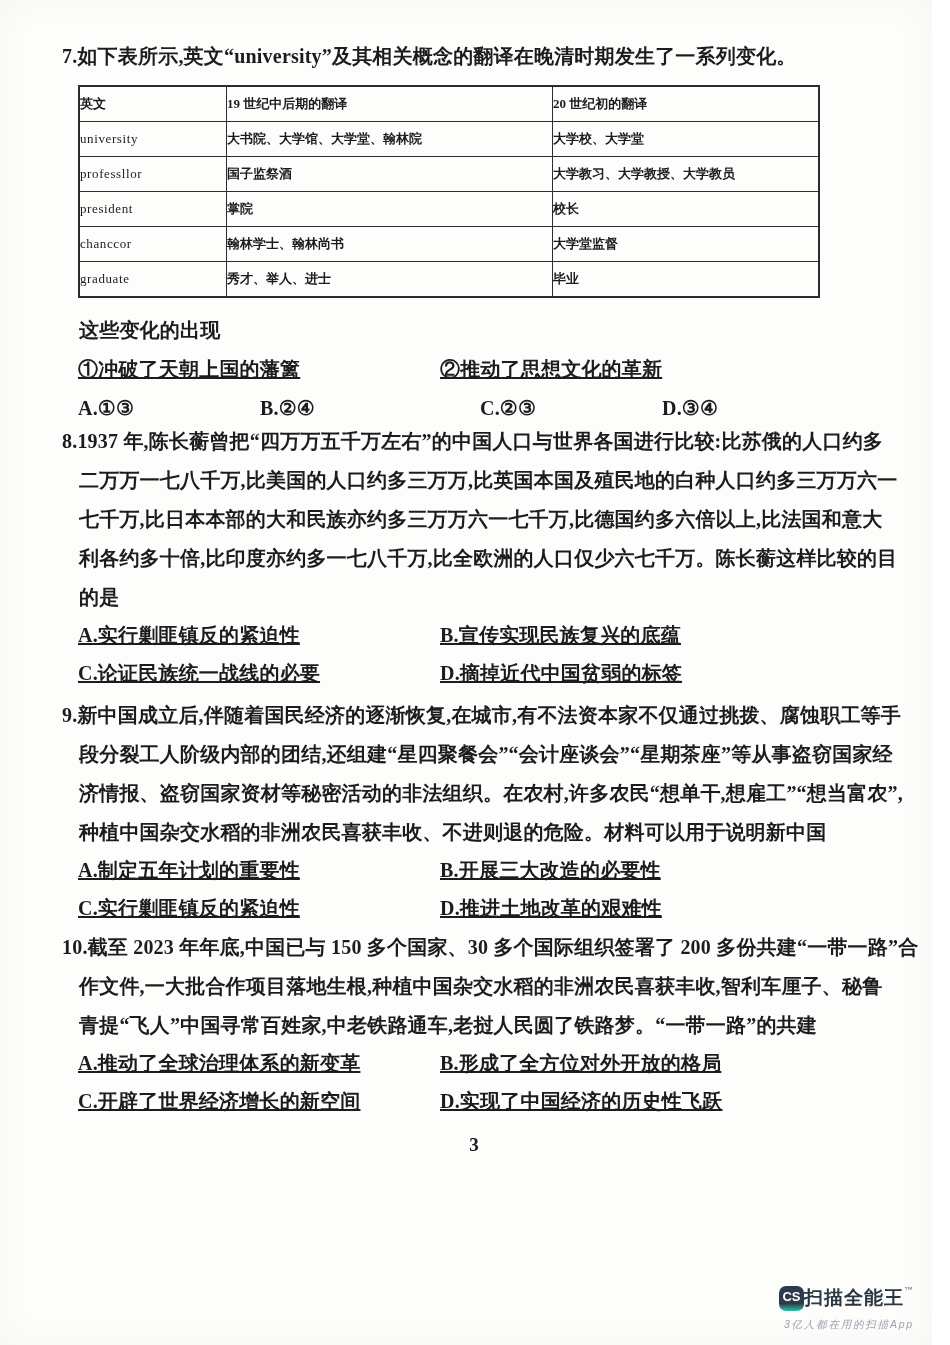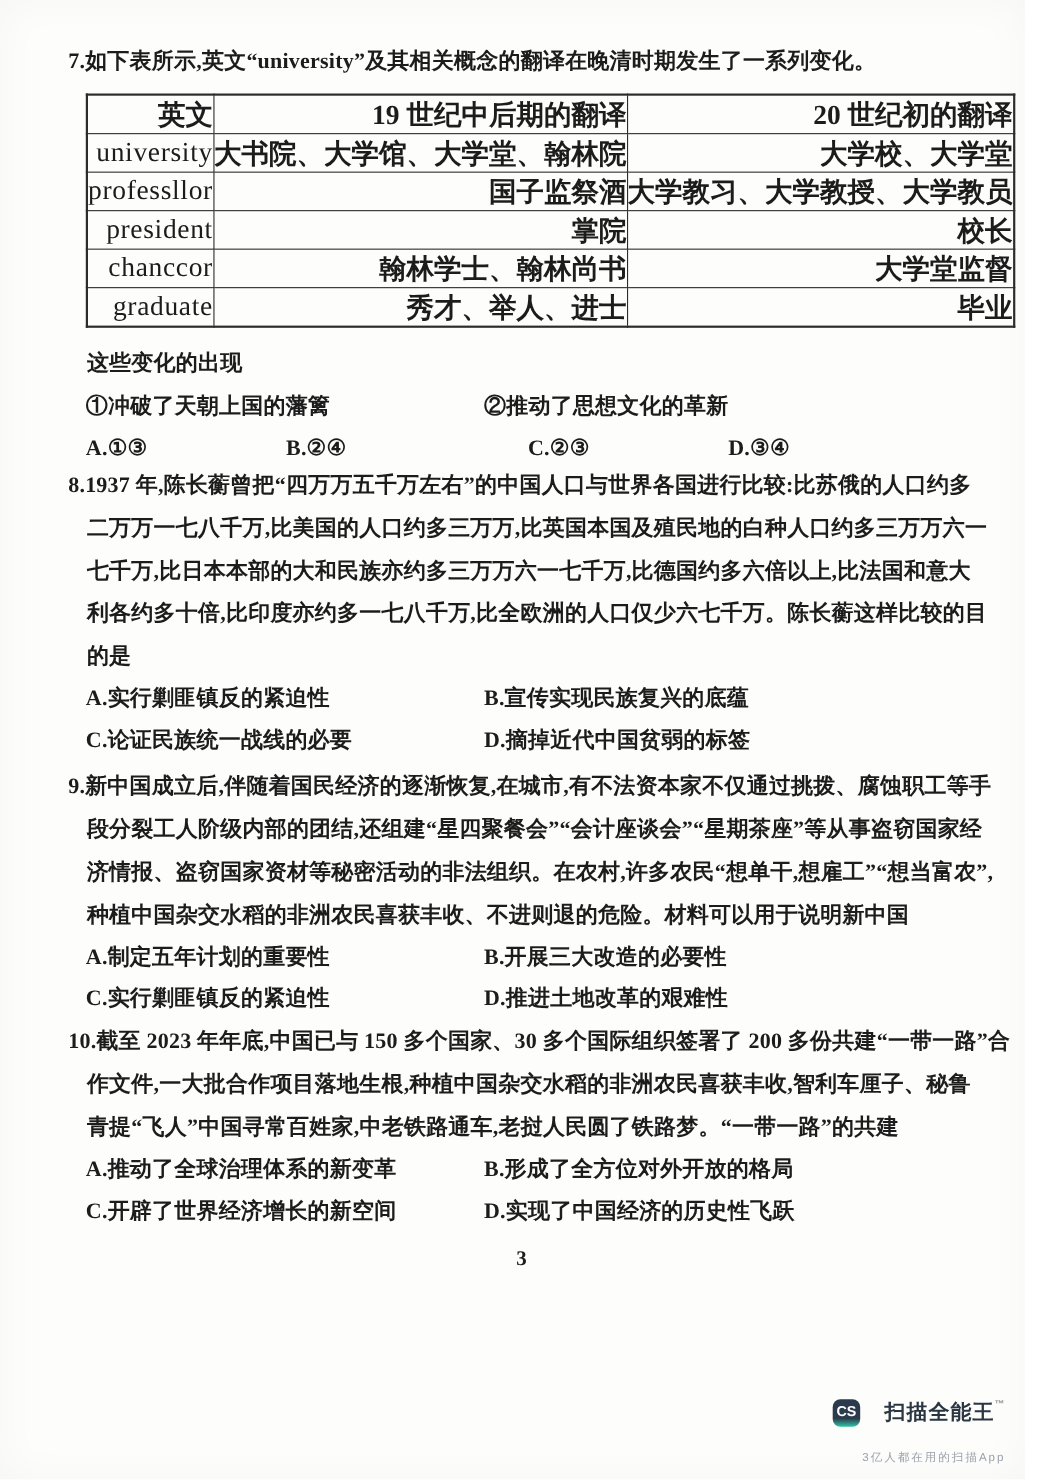--- a/index.html
+++ b/index.html
@@ -10,45 +10,45 @@
     font-family:"Liberation Serif", serif; color:#1c1c1c;
     box-shadow:inset 0 0 40px rgba(0,0,0,0.03);
   }
   .line { font-size:20px; line-height:23px; white-space:nowrap; font-weight:600; letter-spacing:0.2px; margin:0 0 16px 0; }
   .ind { padding-left:17px; }
   .mb8{margin-bottom:21px}.mb10{margin-bottom:10px}.mb11{margin-bottom:11px}
   .mb15{margin-bottom:15px}.mb17{margin-bottom:17px}.mb19{margin-bottom:19px}
 
   .qtable { border-collapse:collapse; width:742px; margin:0 0 21px 16px; border:2px solid #2c2c2c; }
   .qtable th, .qtable td {
-    border:1.6px solid #2c2c2c; text-align:right; vertical-align:middle;
-    font-size:25px; font-weight:600; height:34px; padding:0; white-space:nowrap;font-family:Liberation Serif, serif;
+    border:1.6px solid #2c2c2c; text-align:left; vertical-align:middle;
+    font-size:13px; font-weight:600; height:34px; padding:0; white-space:nowrap;font-family:Liberation Serif, serif;
   }
   .qtable td.en { font-weight:500; letter-spacing:0.6px; }
 
-  .two-col { display:flex; padding-left:16px; }
+  .two-col { display:flex; padding-left:16px;text-decoration:underline; }
   .two-col .c1 { width:362px; flex:none; }
   .four-col { display:flex; padding-left:16px;align-items:flex-end; }
   .four-col .ca { width:182px; flex:none; }
   .four-col .cb { width:180px; flex:none; }
   .four-col .cc { width:182px; flex:none;margin-left:40px; }
 
   .page-number { font-size:19px; font-weight:600; text-align:center; padding-right:46px; margin:0; }
 
   .watermark { position:absolute; right:18px; bottom:13px; display:flex; flex-direction:column; align-items:flex-end; }
-  .wm-row { display:flex; align-items:center; gap:22px; }
+  .wm-row { display:flex; align-items:center; gap:0; }
   .wm-badge {
     width:25px; height:25px; border-radius:7px; box-sizing:border-box;
     background:linear-gradient(180deg,#2b3b4d 0%,#2b3b4d 70%,#2dc5a4 100%);
     color:#ffffff; font-family:"Liberation Sans", sans-serif; font-weight:700; font-size:13px;
     display:flex; align-items:center; justify-content:center; padding-bottom:4px;
   }
   .wm-title { font-family:"Liberation Sans", sans-serif; font-size:19px; font-weight:700; color:#2a3642; letter-spacing:1px; }
   .wm-tm { font-size:9px; color:#8a9099; vertical-align:top; font-family:"Liberation Sans", sans-serif; }
-  .wm-sub { font-family:"Liberation Sans", sans-serif; font-size:10.5px; color:#9aa2ab; letter-spacing:1.8px; margin-top:21px; }
+  .wm-sub { font-family:"Liberation Sans", sans-serif; font-size:10.5px; color:#9aa2ab; letter-spacing:1.8px; margin-top:7px;font-style:italic; }
 </style>
 </head>
 <body>
 
 <div class="page">
 
   <section>
     <p class="line mb17">7.如下表所示,英文“university”及其相关概念的翻译在晚清时期发生了一系列变化。</p>
 
     <table class="qtable">

